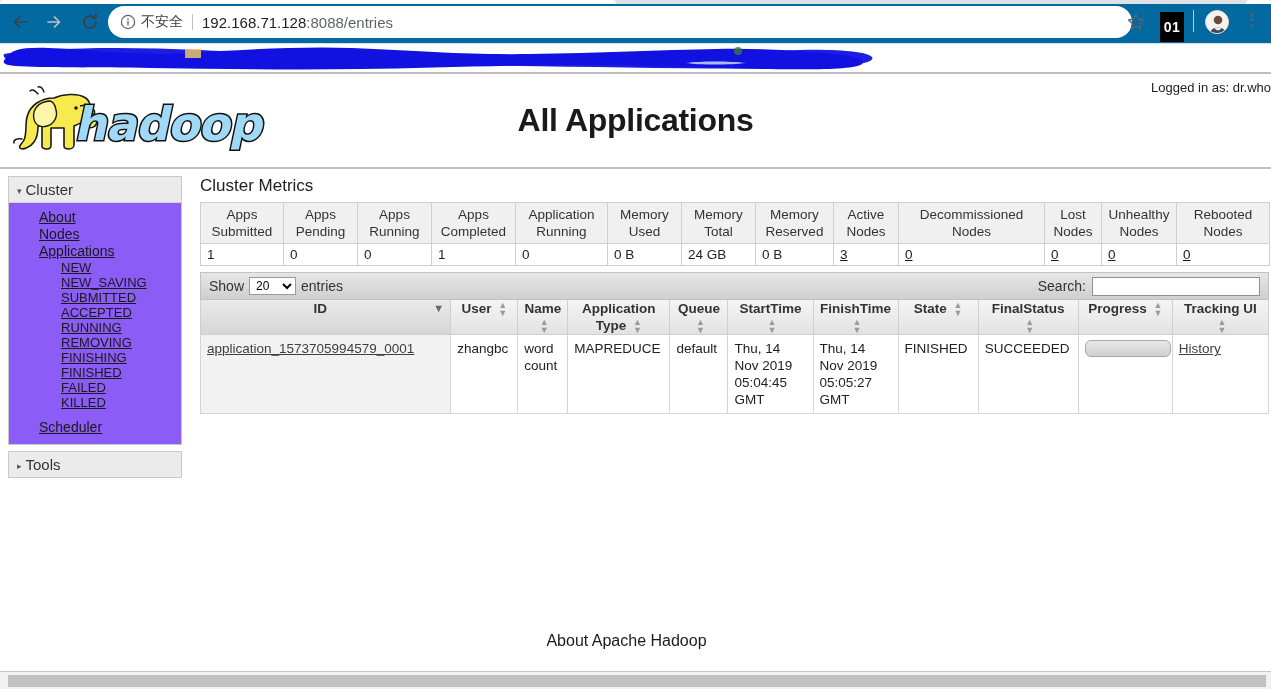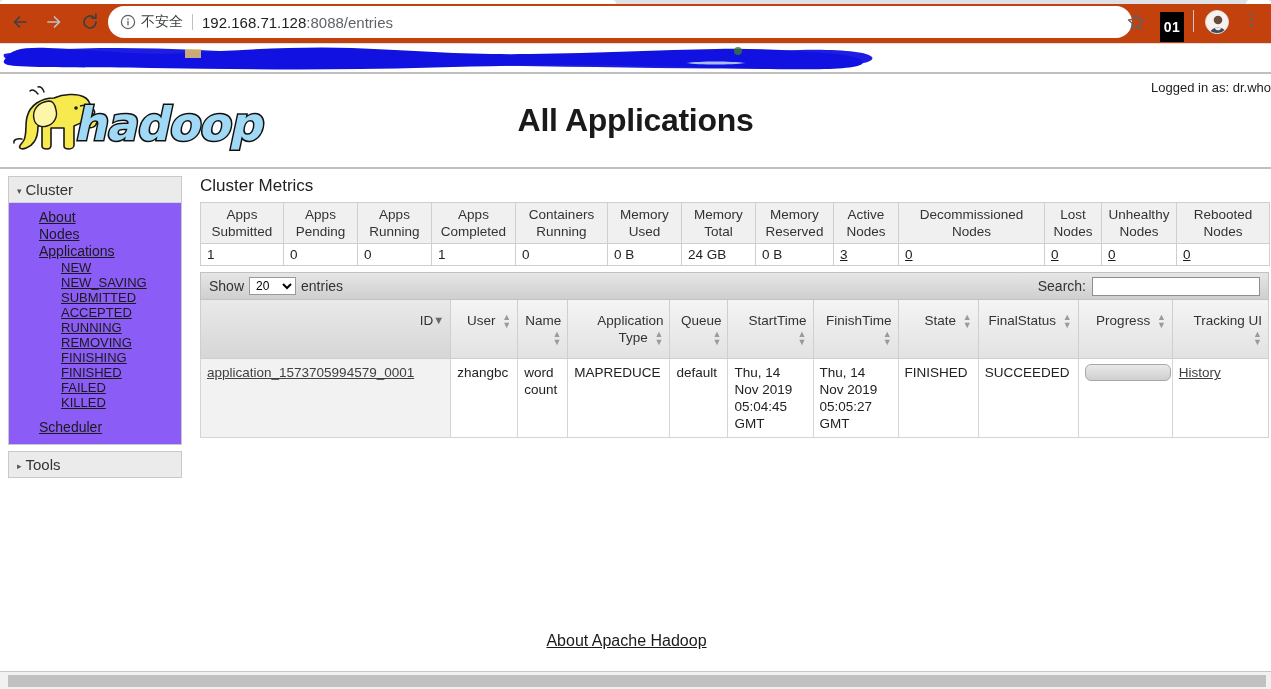--- a/index.html
+++ b/index.html
@@ -7,21 +7,21 @@
     margin: 0; padding: 0;
     width: 1271px; height: 689px;
     background: #fff;
     font-family: "Liberation Sans", sans-serif;
     overflow: hidden;
   }
 
   
   #browser-chrome {
     position: absolute; left: 0; top: 0; width: 1271px; height: 44px;
-    background: #c2410c;
+    background: #0369a1;
     border-bottom: 1px solid #dadce0;
   }
   #tabstrip-edge {
     position: absolute; left: 0; top: 0; width: 1271px; height: 4px;
     background: #dee1e6;
   }
   #tabstrip-edge .tab-remnant {
     position: absolute; top: 0; height: 4px; background: #fff;
     border-top-left-radius: 6px; border-top-right-radius: 6px;
   }
@@ -155,22 +155,22 @@
   #search-input {
     width: 168px; height: 19px; border: 1px solid #8f8f8f;
     background: #fff; font-size: 13px; padding: 0 3px;
     font-family: "Liberation Sans", sans-serif;
   }
 
   #apps-table { width: 1069px; table-layout: fixed; border-collapse: collapse; font-size: 13.5px; }
   #apps-table th {
     background: linear-gradient(#f4f4f4, #e2e2e2);
     border: 1px solid #cfcfcf; border-top: none;
-    font-weight: normal; color: #333; padding: 12px 6px;
-    text-align: right; vertical-align: top; line-height: 17px;
+    font-weight: bold; color: #333; padding: 0 6px;
+    text-align: center; vertical-align: top; line-height: 17px;
     position: relative; cursor: pointer;
   }
   #apps-table th.sorted { background: linear-gradient(#e9e9e9, #d6d6d6); }
   .sort-caret { display: inline-block; font-size: 9px; color: #9a9a9a; line-height: 8px; vertical-align: middle; margin-left: 3px; }
   .sort-caret i { display: block; font-style: normal; }
   .sort-desc { display: inline-block; font-size: 11px; color: #6a6a6a; vertical-align: middle; }
   #apps-table td {
     border: 1px solid #d5d5d5; border-top: none;
     padding: 5px 6px; vertical-align: top; line-height: 17px;
     background: #fff; color: #222; text-align: left;
@@ -194,21 +194,21 @@
     color: #b0b0b0; padding: 2px 9px; cursor: pointer;
     border-right: 1px solid #cfcfcf; line-height: 18px;
   }
   .page-btn:first-child { border-left: 1px solid #cfcfcf; }
   .page-btn.current { color: #a6a6a6; }
 
   
   #footer-link {
     position: absolute; left: 0; top: 560px; width: 1253px;
     text-align: center; font-size: 16px; color: #1a1a1a;
-    text-decoration: underline; cursor: pointer;
+    cursor: pointer;
   }
 
   
   #h-scrollbar {
     position: absolute; left: 0; top: 671px; width: 1271px; height: 18px;
     background: #f1f1f1; border-top: 1px solid #c7c7c7;
   }
   #h-scrollbar-thumb {
     position: absolute; left: 8px; top: 3px; width: 1258px; height: 12px;
     background: #c1c1c1; cursor: pointer;
@@ -356,21 +356,21 @@
           <col style="width:57px">
           <col style="width:75px">
           <col style="width:93px">
       </colgroup>
       <thead>
         <tr>
           <th>Apps Submitted</th>
           <th>Apps Pending</th>
           <th>Apps Running</th>
           <th>Apps Completed</th>
-          <th>Containers Running</th>
+          <th>Application Running</th>
           <th>Memory Used</th>
           <th>Memory Total</th>
           <th>Memory Reserved</th>
           <th>Active Nodes</th>
           <th>Decommissioned Nodes</th>
           <th>Lost Nodes</th>
           <th>Unhealthy Nodes</th>
           <th>Rebooted Nodes</th>
         </tr>
       </thead>

